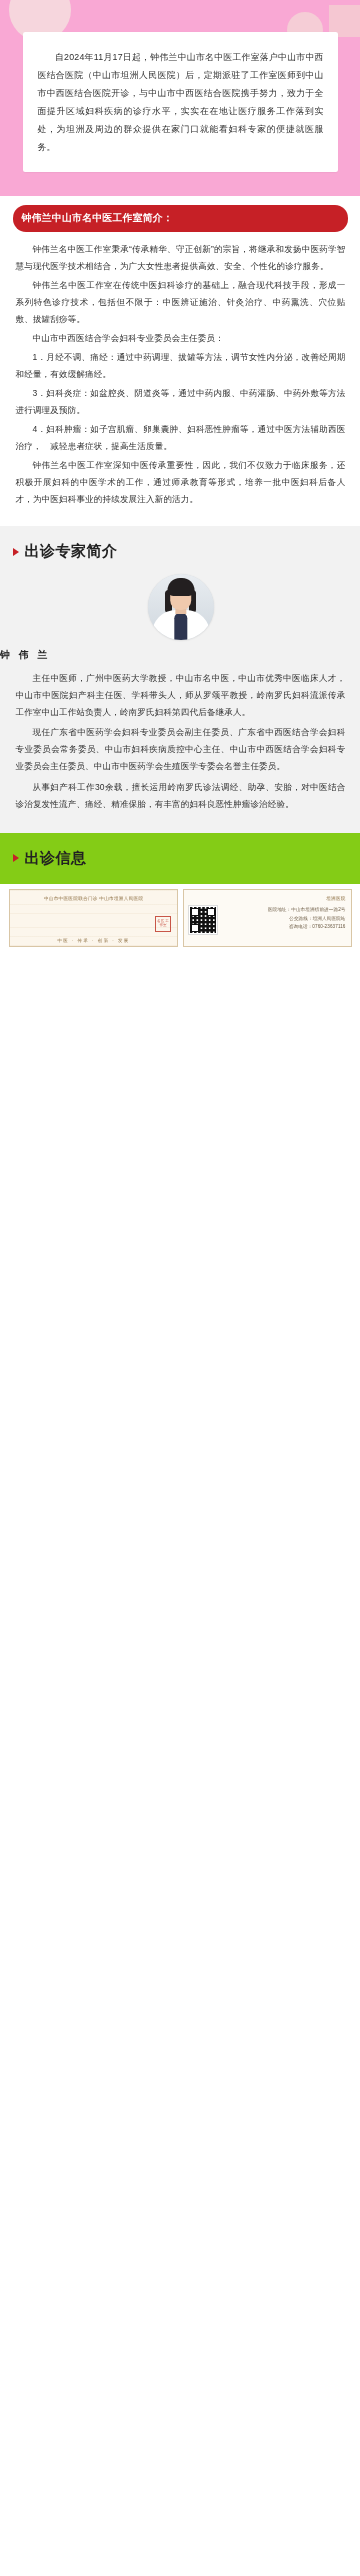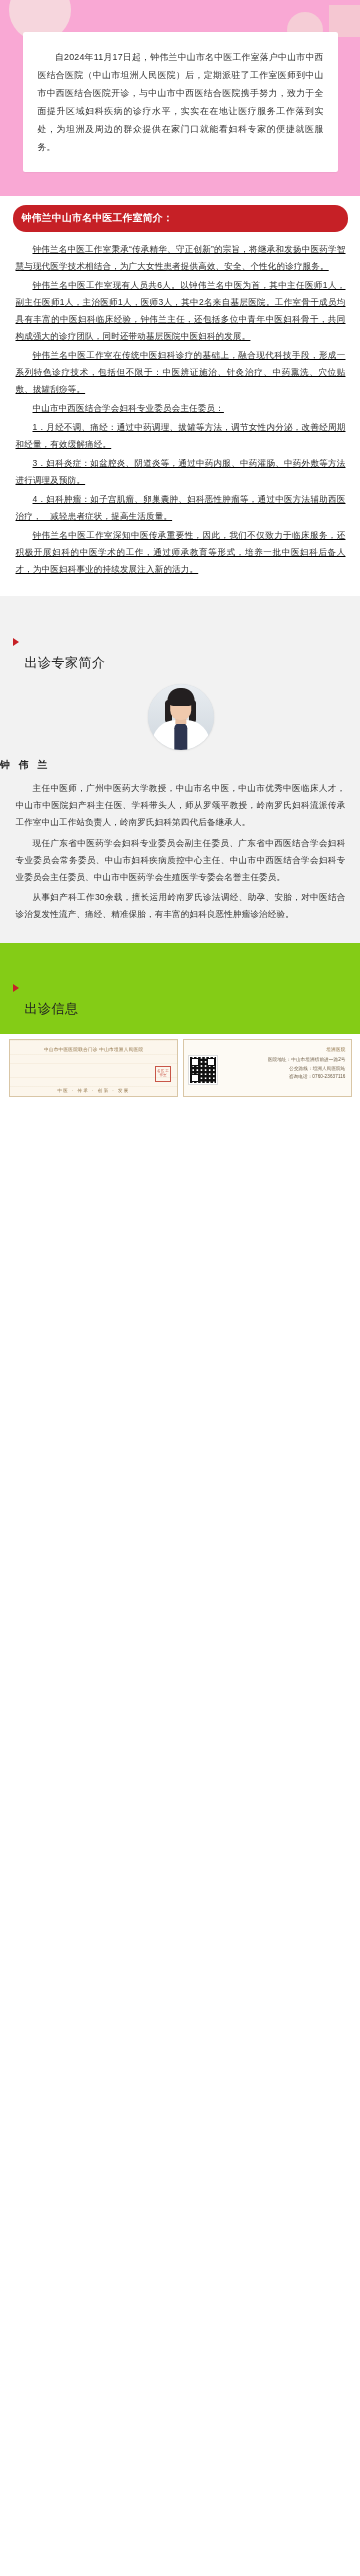--- a/index.html
+++ b/index.html
@@ -71,21 +71,20 @@
     color: #ffffff;
     font-size: 9.8px;
     font-weight: bold;
     line-height: 1.5;
     padding: 5.7px 8.2px;
     border-radius: 13px;
     letter-spacing: 0.3px;
   }
   .studio-body {
     padding: 2.1px 15.5px 0 15.5px;
-    text-decoration: underline;
   }
   .studio-body p {
     font-size: 8.5px;
     line-height: 2.0;
     color: #2f2f2f;
     text-align: justify;
     text-indent: 2em;
     letter-spacing: 0.2px;
     margin-bottom: 2.1px;
   }
@@ -101,25 +100,24 @@
     gap: 5.2px;
     padding: 3.1px 13.4px 9.3px 13.4px;
   }
   .flag-tri {
     width: 0; height: 0;
     border-left: 6.7px solid #c62026;
     border-top: 4.6px solid transparent;
     border-bottom: 4.6px solid transparent;
   }
   .flag-text {
-    font-size: 13px;
-    font-weight: normal;
+    font-size: 15px;
+    font-weight: bold;
     color: #222222;
     letter-spacing: 0.5px;
-    margin-top: 41px;
   }
   .portrait-wrap {
     display: flex;
     justify-content: center;
     padding: 3.1px 0 6.2px 0;
   }
   .portrait {
     width: 66px; height: 66px;
     border-radius: 50%;
     overflow: hidden;
@@ -303,21 +301,20 @@
     <p>自2024年11月17日起，钟伟兰中山市名中医工作室落户中山市中西医结合医院（中山市坦洲人民医院）后，定期派驻了工作室医师到中山市中西医结合医院开诊，与中山市中西医结合医院携手努力，致力于全面提升区域妇科疾病的诊疗水平，实实在在地让医疗服务工作落到实处，为坦洲及周边的群众提供在家门口就能看妇科专家的便捷就医服务。</p>
   </div>
 </section>
 
 <section class="sec-studio">
   <div class="red-title-wrap">
     <div class="red-title">钟伟兰中山市名中医工作室简介：</div>
   </div>
   <div class="studio-body">
     <p>钟伟兰名中医工作室秉承“传承精华、守正创新”的宗旨，将继承和发扬中医药学智慧与现代医学技术相结合，为广大女性患者提供高效、安全、个性化的诊疗服务。</p>
-    <p>钟伟兰名中医工作室现有人员共6人。以钟伟兰名中医为首，其中主任医师1人，副主任医师1人，主治医师1人，医师3人，其中2名来自基层医院。工作室骨干成员均具有丰富的中医妇科临床经验，钟伟兰主任，还包括多位中青年中医妇科骨干，共同构成强大的诊疗团队，同时还带动基层医院中医妇科的发展。</p>
     <p>钟伟兰名中医工作室在传统中医妇科诊疗的基础上，融合现代科技手段，形成一系列特色诊疗技术，包括但不限于：中医辨证施治、针灸治疗、中药熏洗、穴位贴敷、拔罐刮痧等。</p>
     <p>中山市中西医结合学会妇科专业委员会主任委员：</p>
     <p>1．月经不调、痛经：通过中药调理、拔罐等方法，调节女性内分泌，改善经周期和经量，有效缓解痛经。</p>
     <p>3．妇科炎症：如盆腔炎、阴道炎等，通过中药内服、中药灌肠、中药外敷等方法进行调理及预防。</p>
     <p>4．妇科肿瘤：如子宫肌瘤、卵巢囊肿、妇科恶性肿瘤等，通过中医方法辅助西医治疗，　减轻患者症状，提高生活质量。</p>
     <p>钟伟兰名中医工作室深知中医传承重要性，因此，我们不仅致力于临床服务，还积极开展妇科的中医学术的工作，通过师承教育等形式，培养一批中医妇科后备人才，为中医妇科事业的持续发展注入新的活力。</p>
   </div>
 </section>
 
 <section class="sec-expert">

